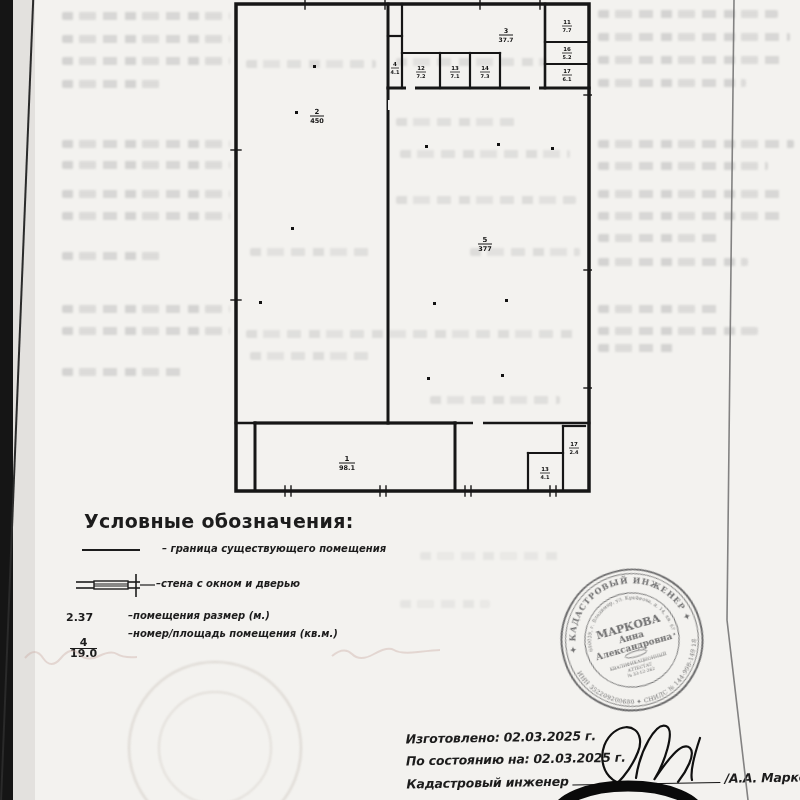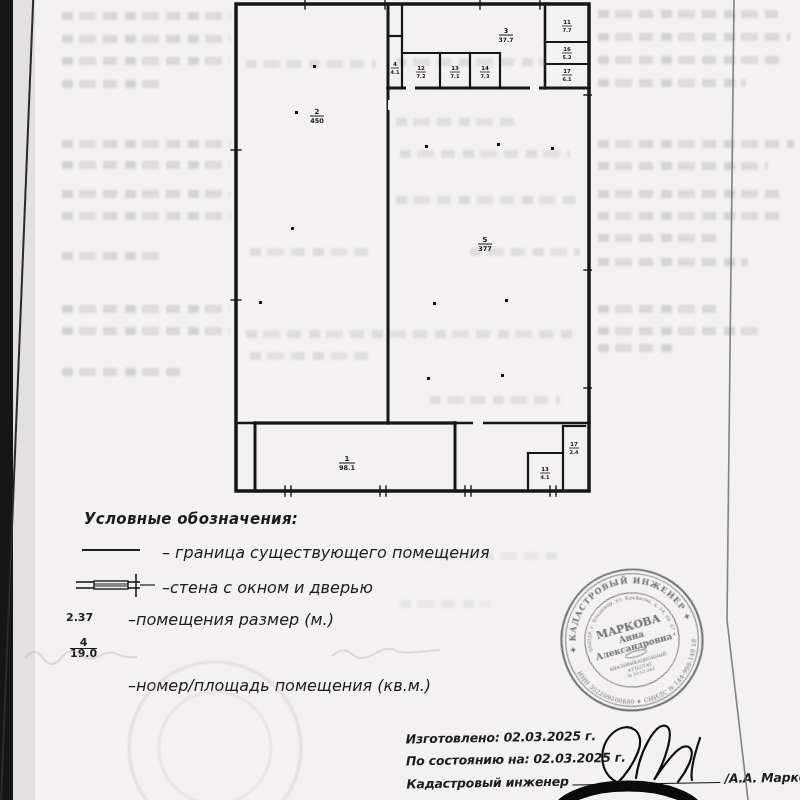--- a/index.html
+++ b/index.html
@@ -20,22 +20,22 @@
     height:8px;border-radius:2px;
     background:repeating-linear-gradient(90deg,
       rgba(95,95,98,.55) 0 11px, transparent 11px 17px,
       rgba(95,95,98,.40) 17px 34px, transparent 34px 41px,
       rgba(95,95,98,.48) 41px 55px, transparent 55px 63px);
     filter:blur(1.1px);opacity:.38;
   }
   .smudge.in-plan{opacity:.27;}
   .smudge.very-faint{opacity:.16;}
   
-  .legend-title{font-size:15px;font-style:italic;font-weight:bold;letter-spacing:.3px;}
-  .legend-label{font-size:16px;font-style:italic;font-weight:400;}
+  .legend-title{font-size:19px;font-weight:bold;letter-spacing:.3px;}
+  .legend-label{font-size:10px;font-style:italic;font-weight:700;}
   .legend-num{font-size:11px;font-weight:bold;}
   .fraction{display:inline-block;text-align:center;font-size:11px;font-weight:bold;line-height:10px;}
   .fraction .bar{border-top:1.5px solid #1c1c1c;}
   
   .footer-block{transform:rotate(-1deg);}
   .footer-line{font-size:12.5px;font-style:italic;font-weight:bold;letter-spacing:-.2px;
     margin-bottom:7px;white-space:nowrap;}
   .sig-underline{display:inline-block;width:148px;border-bottom:1.6px solid #111;
     height:12px;margin:0 4px;}
   
@@ -242,31 +242,31 @@
     <line x1="0" y1="14" x2="18" y2="14" stroke-width="1.6"></line>
     <rect x="18" y="7" width="34" height="8" stroke-width="1.4"></rect>
     <line x1="18" y1="10" x2="52" y2="10" stroke-width="1"></line>
     <line x1="18" y1="12" x2="52" y2="12" stroke-width="1"></line>
     <line x1="52" y1="8" x2="64" y2="8" stroke-width="1.6"></line>
     <line x1="52" y1="14" x2="64" y2="14" stroke-width="1.6"></line>
     <line x1="60" y1="0" x2="60" y2="23" stroke-width="1.6"></line>
     <line x1="64" y1="11" x2="79" y2="11" stroke-width="1.2"></line>
   </g>
 </svg>
-<div class="abs legend-label" style="left:162px;top:578px">–стена с окном и дверью</div>
+<div class="abs legend-label" style="left:156px;top:578px">–стена с окном и дверью</div>
 
 <div class="abs legend-num" style="left:66px;top:611px">2.37</div>
 <div class="abs legend-label" style="left:128px;top:610px">–помещения размер (м.)</div>
 
 <div class="abs fraction" style="left:70px;top:638px">
   <div>4</div>
   <div class="bar"></div>
   <div>19.0</div>
 </div>
-<div class="abs legend-label" style="left:128px;top:676px">–номер/площадь помещения (кв.м.)</div>
+<div class="abs legend-label" style="left:128px;top:628px">–номер/площадь помещения (кв.м.)</div>
 
 <div class="abs stamp-wrap">
   <svg width="152" height="152" viewBox="0 0 190 190">
     <defs>
       <path id="arcTop" d="M 24,95 A 71,71 0 0 1 166,95"></path>
       <path id="arcBottom" d="M 15,95 A 80,80 0 0 0 175,95"></path>
       <path id="ringInner" d="M 44,95 A 51,51 0 0 1 146,95 A 51,51 0 0 1 44,95"></path>
     </defs>
     <g stroke="#4e4e50" fill="none">
       <circle cx="95" cy="95" r="88" stroke-width="2.4"></circle>

